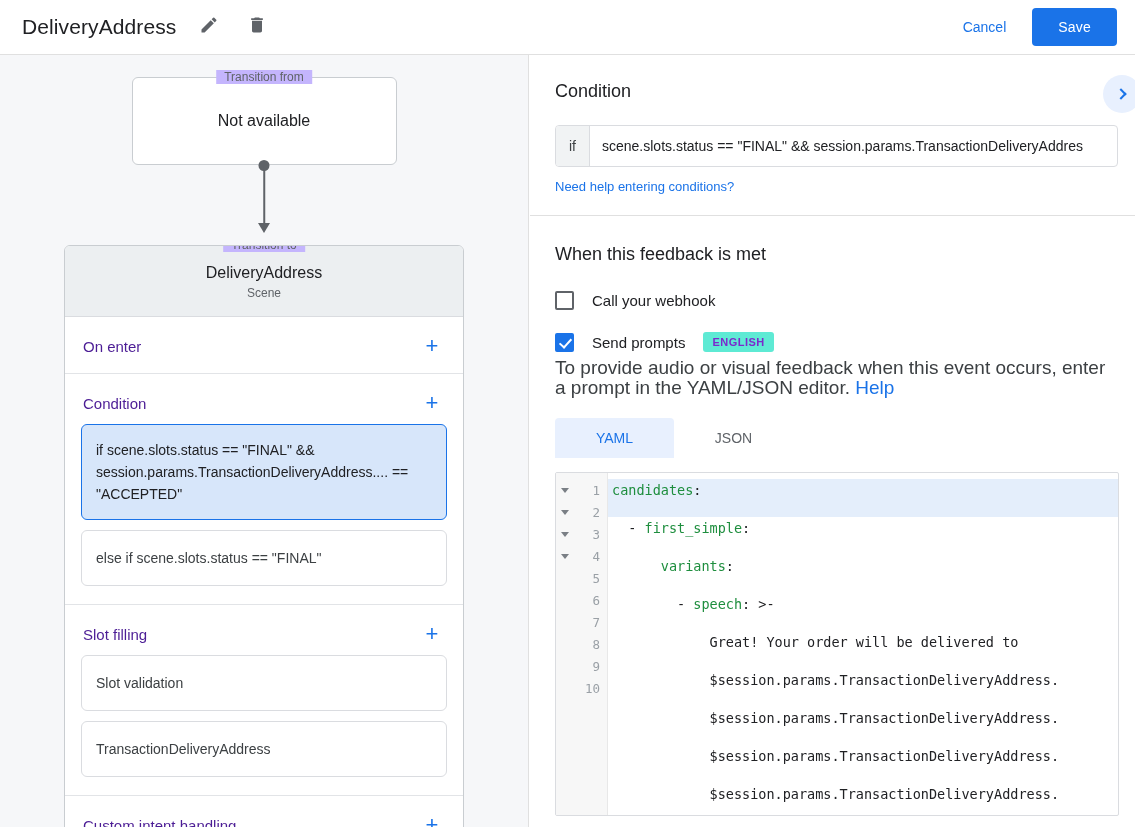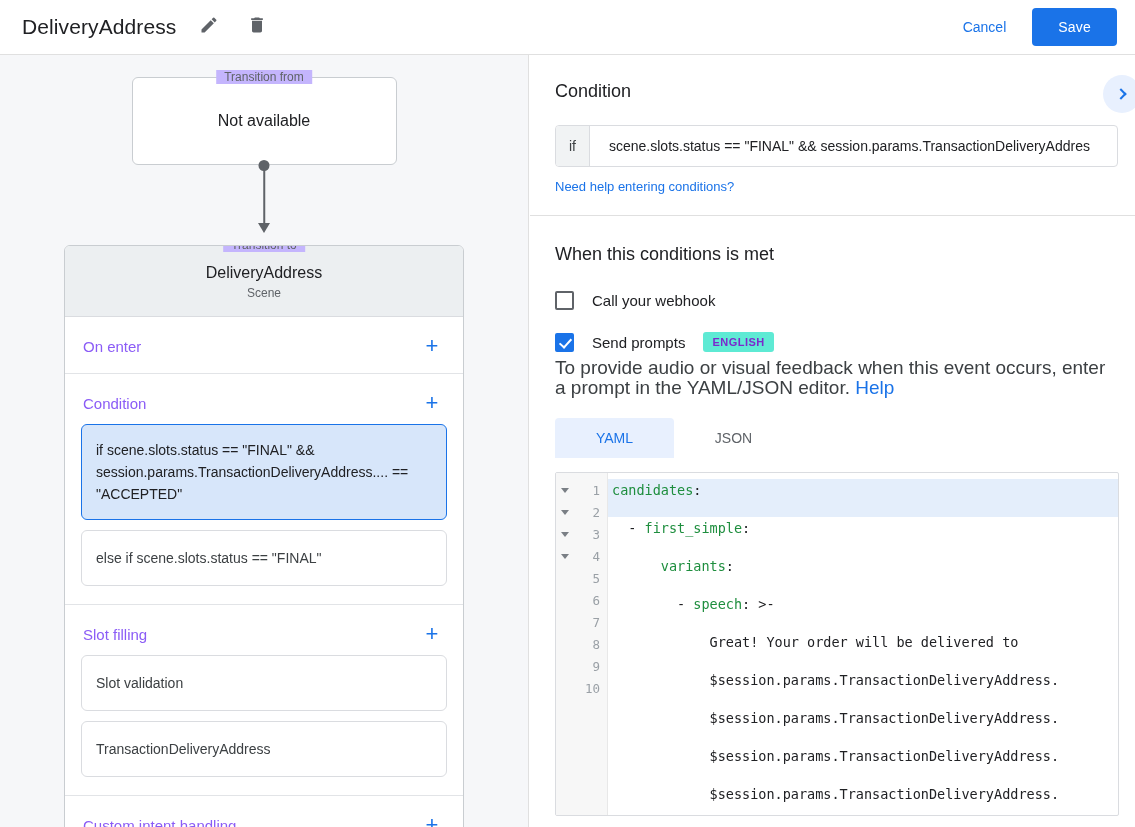--- a/index.html
+++ b/index.html
@@ -135,21 +135,21 @@
     padding: 0 0 0 0;
   }
   .section:last-child { border-bottom: none; }
   .section-head {
     display: flex; align-items: center;
     justify-content: space-between;
     padding: 16px 18px 14px 18px;
     cursor: pointer;
   }
   .section-head.tight { padding-bottom: 8px; }
-  .section-title { font-size: 15px; color: #8b5cf6; }
+  .section-title { font-size: 15px; color: #4c1d95; }
   .plus-btn {
     width: 26px; height: 26px;
     display: flex; align-items: center; justify-content: center;
     color: #1a73e8;
     font-size: 22px; line-height: 1;
     border-radius: 50%;
     cursor: pointer;
     font-weight: 300;
   }
 
@@ -207,21 +207,20 @@
     transform: rotate(45deg);
     margin-left: -3px;
   }
   .cond-input-row {
     display: flex;
     border: 1px solid #dadce0;
     border-radius: 4px;
     height: 42px;
     overflow: hidden;
     background: #ffffff;
-    gap: 7px;
   }
   .cond-if {
     width: 34px;
     background: #f1f3f4;
     border-right: 1px solid #dadce0;
     display: flex; align-items: center; justify-content: center;
     font-size: 14px; color: #3c4043;
     flex: 0 0 34px;
   }
   .cond-input {
@@ -463,21 +462,21 @@
 
     <div class="cond-input-row">
       <div class="cond-if">if</div>
       <input class="cond-input" type="text" value="scene.slots.status == &quot;FINAL&quot; &amp;&amp; session.params.TransactionDeliveryAddres" style="">
     </div>
 
     <a class="help-link">Need help entering conditions?</a>
   </div>
 
   <div class="met-block">
-    <div class="met-heading">When this conditions is met</div>
+    <div class="met-heading">When this feedback is met</div>
 
     <div class="check-row">
       <div class="checkbox"></div>
       <span class="check-label">Call your webhook</span>
     </div>
 
     <div class="check-row" style="margin-bottom:14px;">
       <div class="checkbox checked"></div>
       <span class="check-label">Send prompts</span>
       <span class="lang-badge">ENGLISH</span>

